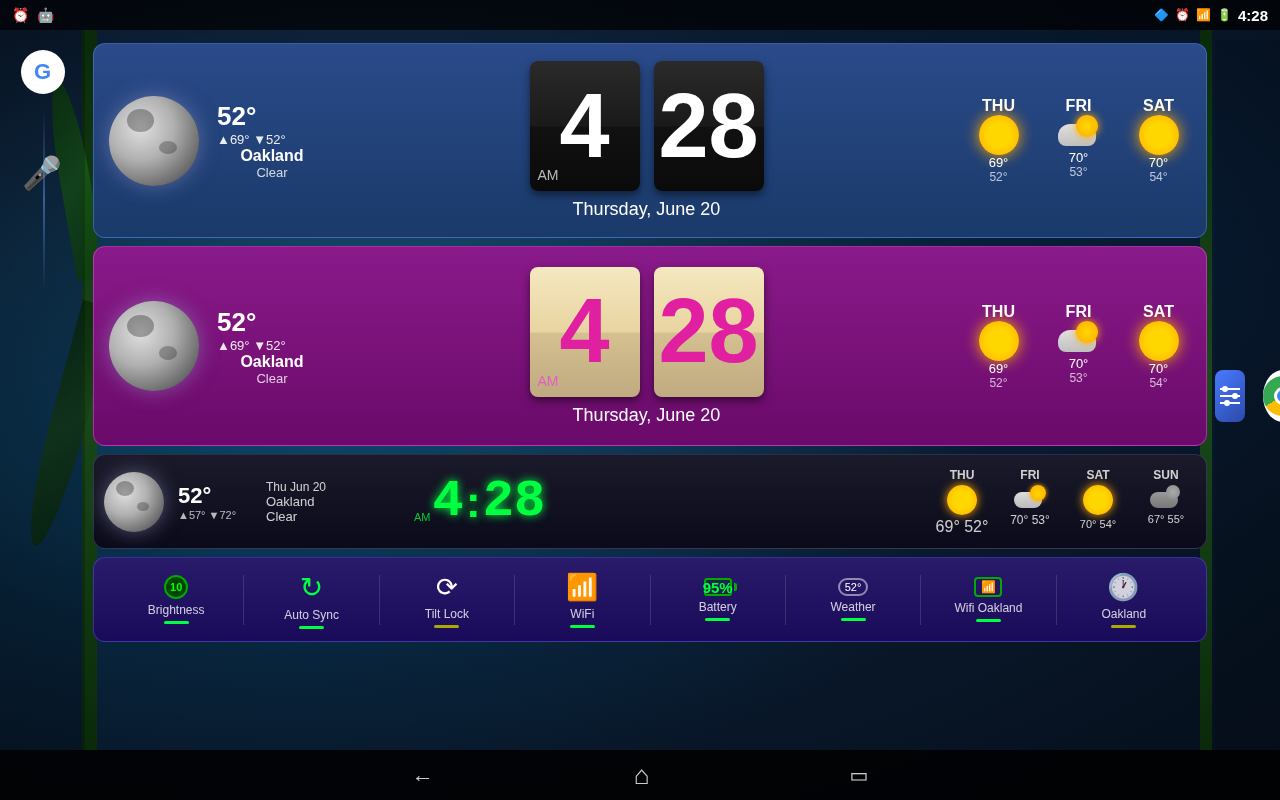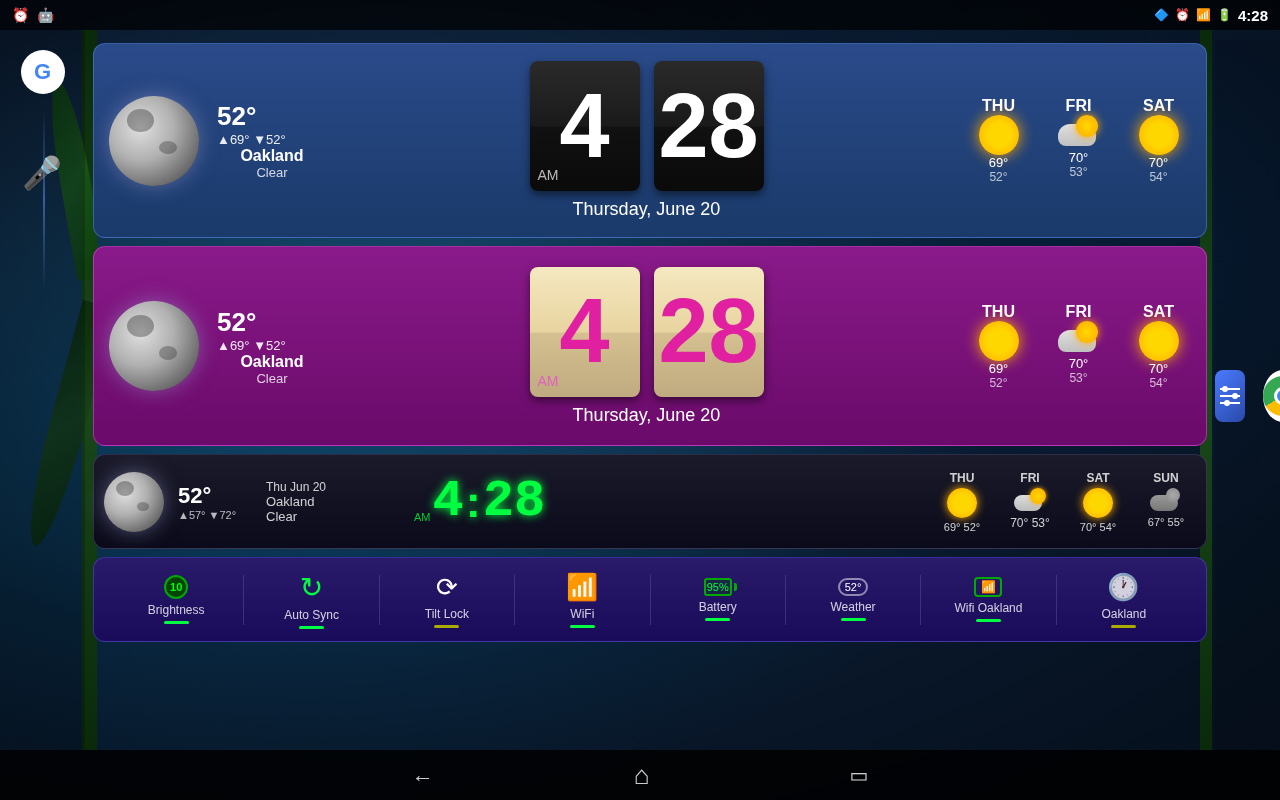--- a/index.html
+++ b/index.html
@@ -757,21 +757,21 @@
         <span class="digital-num">4</span>
         <span class="digital-colon">:</span>
         <span class="digital-num">28</span>
       </div>
     </div>
 
     <div class="w3-forecast">
       <div class="w3-forecast-day">
         <span class="w3-day-name">THU</span>
         <div class="sun-icon-small" style="margin:3px auto;"></div>
-        <span style="color:rgba(255,255,255,0.8);font-size:11px;">69° 52°</span>
+        <span style="color:rgba(255,255,255,0.8);font-size:16px;">69° 52°</span>
       </div>
       <div class="w3-forecast-day">
         <span class="w3-day-name">FRI</span>
         <div style="position:relative;width:32px;height:25px;margin:3px auto;">
           <div style="position:absolute;bottom:2px;left:0;width:28px;height:16px;background:linear-gradient(180deg,#ddd,#bbb);border-radius:8px;"></div>
           <div style="position:absolute;top:0;right:0;width:16px;height:16px;background:radial-gradient(circle,#ffd700,#ffaa00);border-radius:50%;box-shadow:0 0 5px #ffaa00;"></div>
         </div>
         <span style="color:rgba(255,255,255,0.8);font-size:12px;">70° 53°</span>
       </div>
       <div class="w3-forecast-day">
@@ -820,21 +820,21 @@
     <div class="control-item">
       <div class="control-icon" style="color:#00ff40;font-size:26px;">📶</div>
       <span class="control-label">WiFi</span>
       <div class="control-indicator indicator-green"></div>
     </div>
     <div class="ctrl-divider"></div>
 
     <div class="control-item">
       <div class="control-icon" style="position:relative;">
         <div style="border:2px solid #00aa00;border-radius:3px;width:28px;height:18px;display:flex;align-items:center;justify-content:center;background:rgba(0,80,0,0.3);">
-          <span style="color:#00ff40;font-size:11px;font-weight:normal;">95%</span>
+          <span style="color:#00ff40;font-size:15px;font-weight:bold;">95%</span>
         </div>
         <div style="position:absolute;right:-5px;top:50%;transform:translateY(-50%);width:3px;height:8px;background:#00aa00;border-radius:0 2px 2px 0;"></div>
       </div>
       <span class="control-label">Battery</span>
       <div class="control-indicator indicator-green"></div>
     </div>
     <div class="ctrl-divider"></div>
 
     <div class="control-item">
       <div class="control-icon" style="position:relative;">

